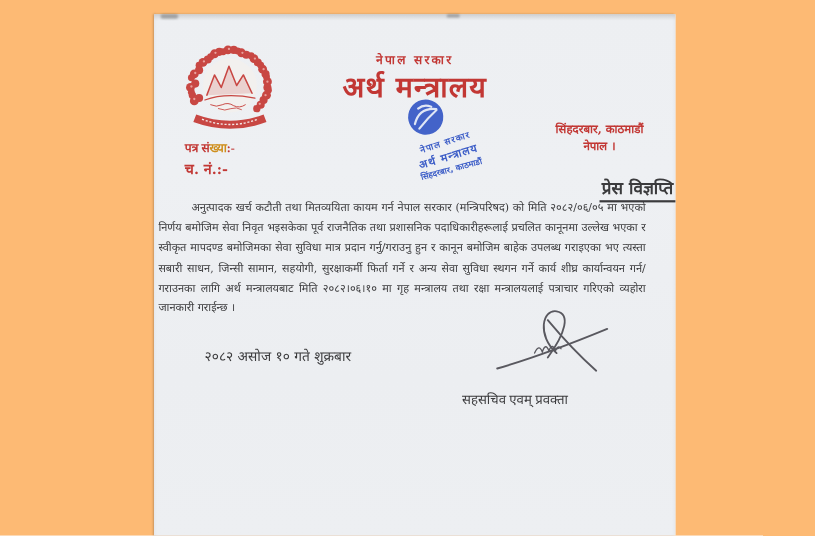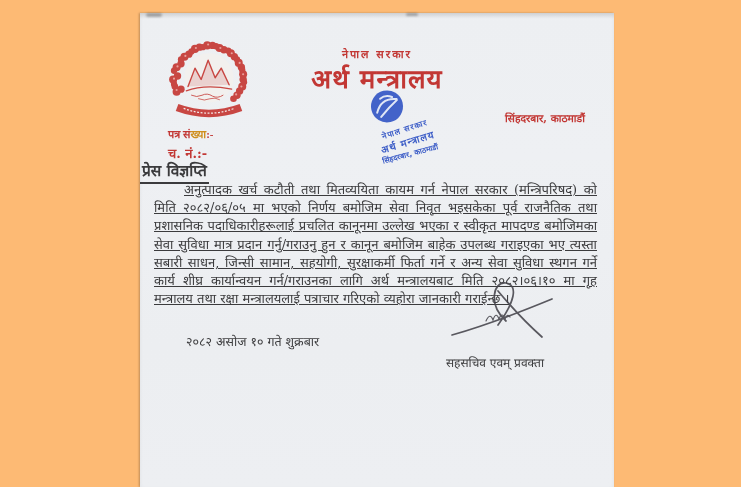--- a/index.html
+++ b/index.html
@@ -34,35 +34,35 @@
   .stamp-line.l2{top:50px;font-size:10px;transform:rotate(-4deg);letter-spacing:1px;}
   .stamp-line.l3{top:64px;font-size:7.5px;transform:rotate(-2deg);}
 
   .address{position:absolute;left:340px;top:98px;width:130px;text-align:center;
            font-size:10.5px;font-weight:bold;line-height:15px;}
 
   .letter-no{position:absolute;left:28px;top:113px;font-size:11px;font-weight:bold;font-family:Liberation Serif, serif;}
   .ref-no{position:absolute;left:28px;top:131px;font-size:13px;font-weight:bold;}
   .hl{color:#cf8f1d;}
 
-  .doc-title{position:absolute;left:0;top:146px;width:474px;text-align:left;}
+  .doc-title{position:absolute;left:0;top:146px;width:474px;text-align:right;}
   .doc-title span{display:inline-block;font-size:15.5px;font-weight:bold;
       border-bottom:2px solid #3b3b3d;padding:0 2px 1px 2px;}
 
-  .body-text{position:absolute;left:14px;top:168px;width:443px;
-      font-size:13px;line-height:18.2px;text-align:justify;text-indent:30px;
-      color:#3b3b3d;text-decoration:underline;}
-
-  .date-line{position:absolute;left:46px;top:320px;font-size:12.5px;color:#3b3b3d;}
+  .body-text{position:absolute;left:4px;top:168px;width:443px;
+      font-size:10px;line-height:18.2px;text-align:justify;text-indent:30px;
+      color:#3b3b3d;}
+
+  .date-line{position:absolute;left:46px;top:302px;font-size:12.5px;color:#3b3b3d;}
 
   .signature{position:absolute;left:306px;top:262px;width:112px;height:74px;}
   .sig-name{position:absolute;left:280px;top:324px;width:150px;text-align:center;
             font-size:12px;color:#3b3b3d;}
-  .sig-title{position:absolute;left:280px;top:341px;width:150px;text-align:center;
-            font-size:12px;color:#3b3b3d;}
+  .sig-title{position:absolute;left:280px;top:341px;width:150px;
+            font-size:12px;color:#3b3b3d;font-family:Liberation Serif, serif;}
 </style>
 </head>
 <body>
 
 <div class="stage">
   <div class="paper">
 
     <div class="top-streak"></div>
     <div class="smudge a"></div>
     <div class="smudge b"></div>
@@ -174,20 +174,21 @@
           <path d="M13 9 q6 -3 12 1"></path>
         </g>
       </svg>
       <div class="stamp-line l1">नेपाल सरकार</div>
       <div class="stamp-line l2">अर्थ मन्त्रालय</div>
       <div class="stamp-line l3">सिंहदरबार, काठमाडौं</div>
     </div>
 
     <div class="address red">
       <div>सिंहदरबार, काठमाडौं</div>
+      <div>नेपाल ।</div>
     </div>
 
     <div class="letter-no red"><span>पत्र सं</span><span class="hl">ख्या</span><span>:-</span></div>
     <div class="ref-no red">च. नं.:-</div>
 
     <div class="doc-title ink">
       <span>प्रेस विज्ञप्ति</span>
     </div>
 
     <div class="body-text">अनुत्पादक खर्च कटौती तथा मितव्ययिता कायम गर्न नेपाल सरकार (मन्त्रिपरिषद) को मिति २०८२/०६/०५ मा भएको निर्णय बमोजिम सेवा निवृत भइसकेका पूर्व राजनैतिक तथा प्रशासनिक पदाधिकारीहरूलाई प्रचलित कानूनमा उल्लेख भएका र स्वीकृत मापदण्ड बमोजिमका सेवा सुविधा मात्र प्रदान गर्नु/गराउनु हुन र कानून बमोजिम बाहेक उपलब्ध गराइएका भए त्यस्ता सबारी साधन, जिन्सी सामान, सहयोगी, सुरक्षाकर्मी फिर्ता गर्ने र अन्य सेवा सुविधा स्थगन गर्ने कार्य शीघ्र कार्यान्वयन गर्न/गराउनका लागि अर्थ मन्त्रालयबाट मिति २०८२।०६।१० मा गृह मन्त्रालय तथा रक्षा मन्त्रालयलाई पत्राचार गरिएको व्यहोरा जानकारी गराईन्छ ।</div>

